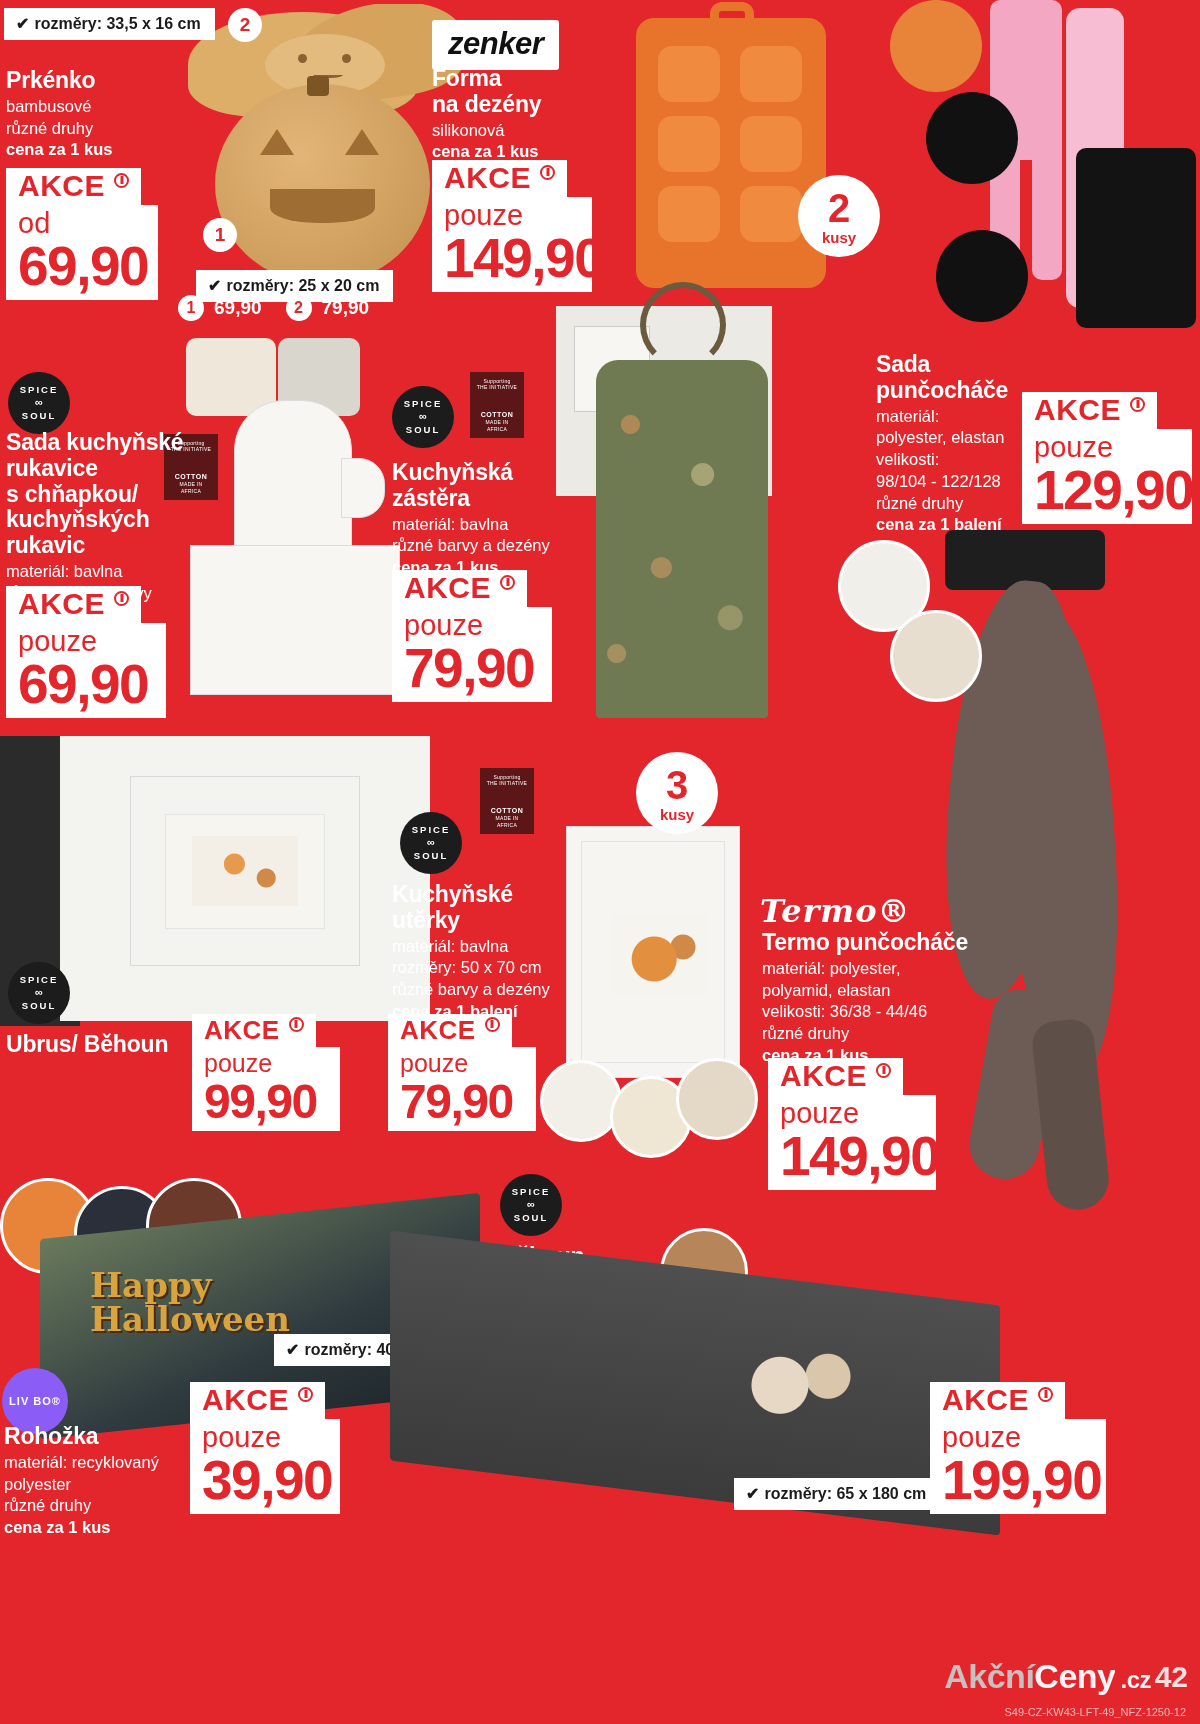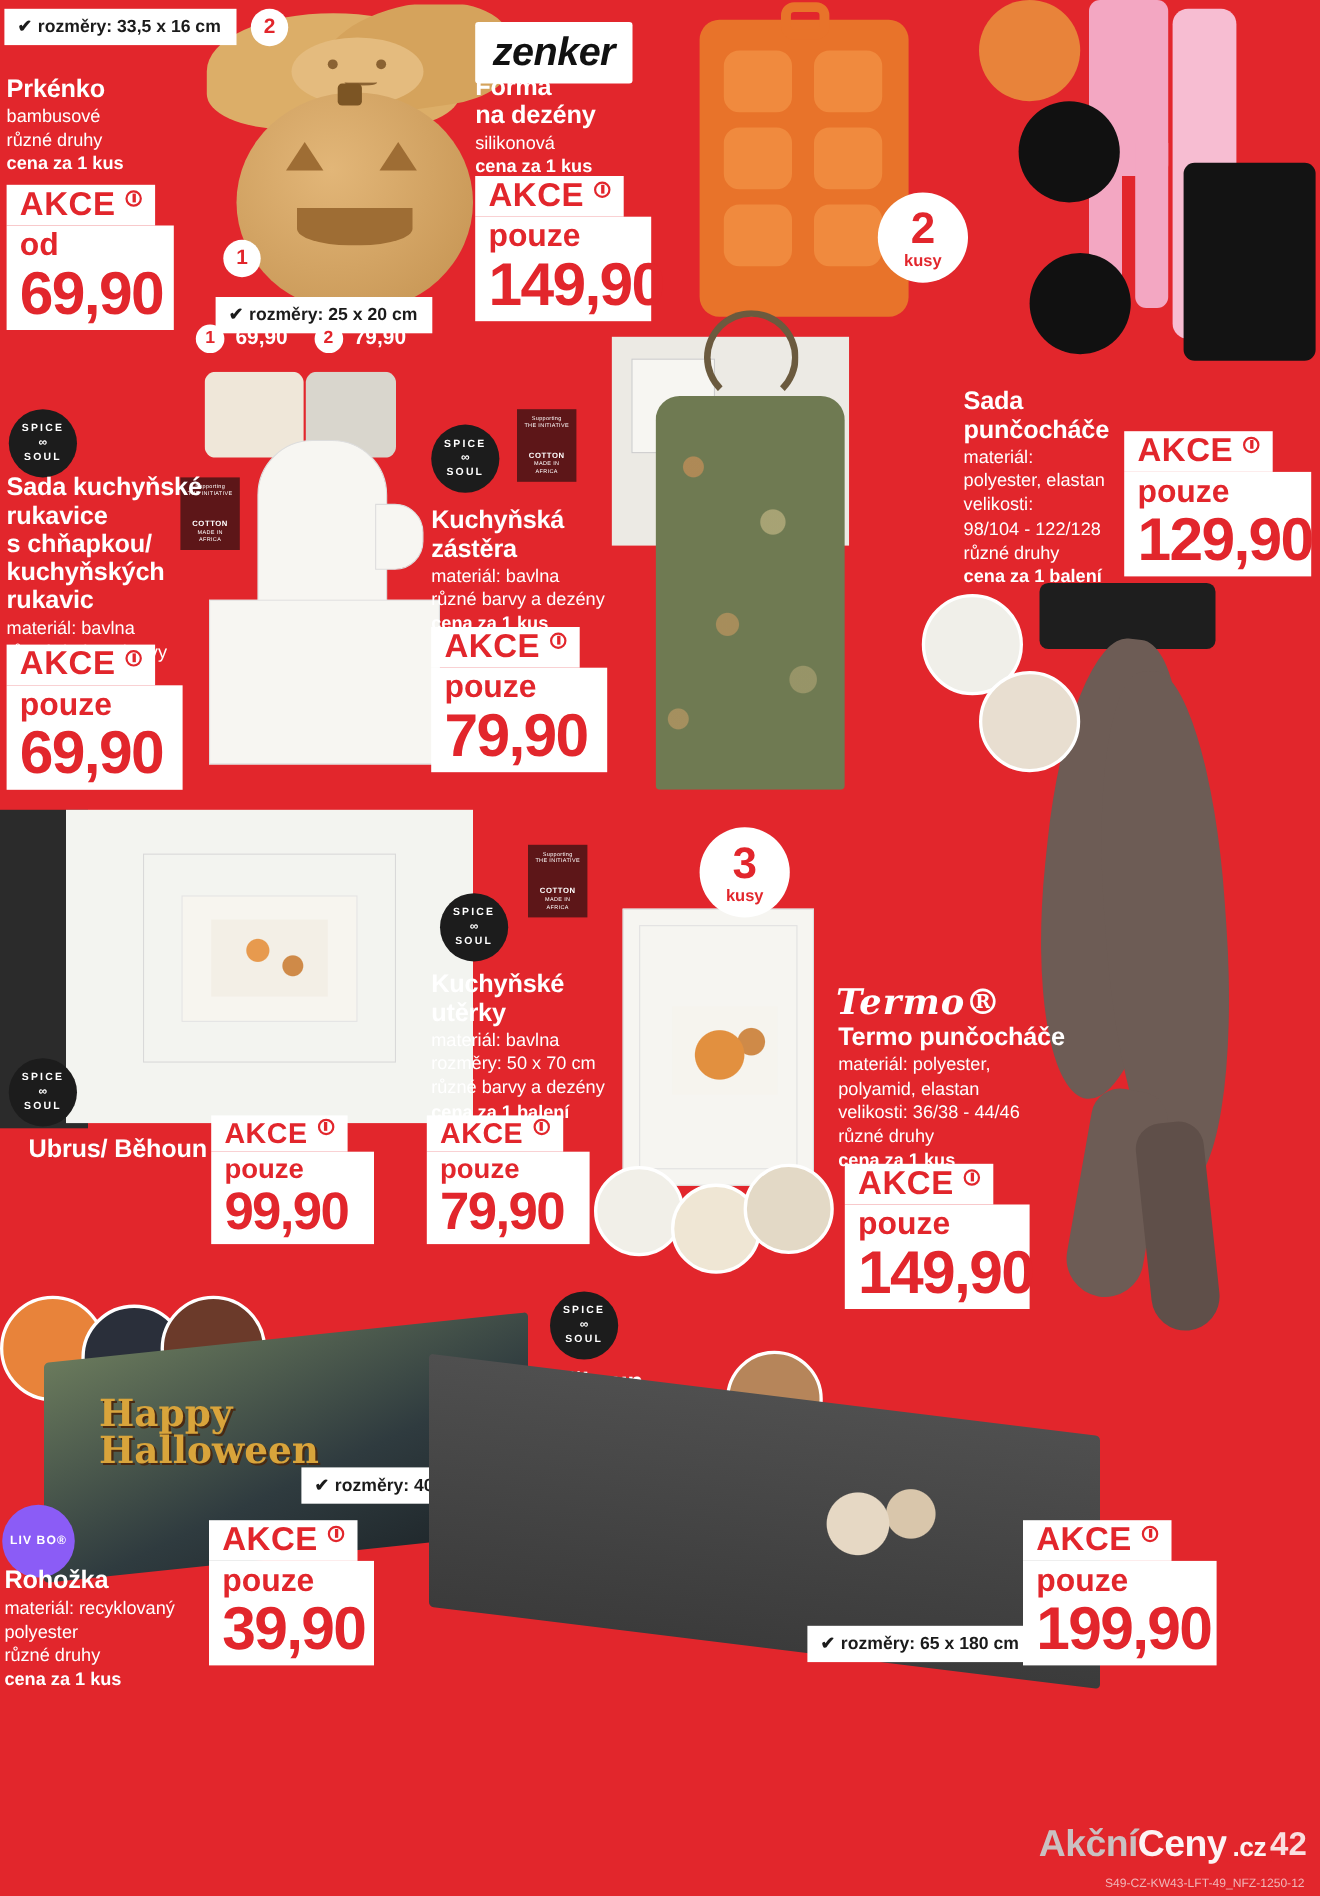--- a/index.html
+++ b/index.html
@@ -65,21 +65,21 @@
     background: #e2262c;
   }
   .tag .body {
     background: #fff;
     color: #e2262c;
     padding: 0px 12px 6px 12px;
     display: block;
   }
   .tag .lead {
     font-size: 29px;
-    font-weight: bold;
+    font-weight: normal;
     line-height: 1.15;
     padding-top: 2px;
   }
   .tag .value {
     font-size: 55px;
     font-weight: bold;
     line-height: 0.98;
     letter-spacing: -1.5px;
   }
   .tag.small .akce { font-size: 26px; }
@@ -230,21 +230,21 @@
     font-family: "DejaVu Serif", serif;
     font-style: italic;
     font-weight: bold;
     font-size: 32px;
     letter-spacing: 1px;
   }
   .zenker {
     position: absolute;
     background: #fff;
     color: #111;
-    font-size: 36px;
+    font-size: 31px;
     font-weight: bold;
     font-style: italic;
     padding: 6px 16px 8px;
     border-radius: 3px;
     letter-spacing: -0.5px;
   }
   .livarno {
     position: absolute;
     background: #8b5cf6; color: #fff;
     border-radius: 50%;
@@ -521,21 +521,21 @@
     <div style="position:absolute;left:165px;top:78px;width:160px;height:115px;background:#f7f5ef;border:1px solid #e4e4e4;"></div>
     <div style="position:absolute;left:192px;top:100px;width:106px;height:70px;background:radial-gradient(circle at 40% 40%, #e79a4e 0 10px, transparent 11px), radial-gradient(circle at 70% 60%, #cf8a48 0 9px, transparent 10px), #f3efe6;"></div>
   </div>
 
   <div class="spice" style="left:8px;top:962px;">
     <span>SPICE</span>
     <span class="inf">∞</span>
     <span>SOUL</span>
   </div>
 
-  <div class="block" style="left:6px;top:1032px;width:190px;margin-left:20px;">
+  <div class="block" style="left:6px;top:1032px;width:190px;">
     <div class="ptitle">Ubrus/ Běhoun</div>
   </div>
 
   <div class="tag small" style="left:192px;top:1014px;width:148px;">
     <div class="akce">
         <span>AKCE</span>
         <span class="excl"></span>
       </div>
     <div class="body">
       <div class="lead">pouze</div>

